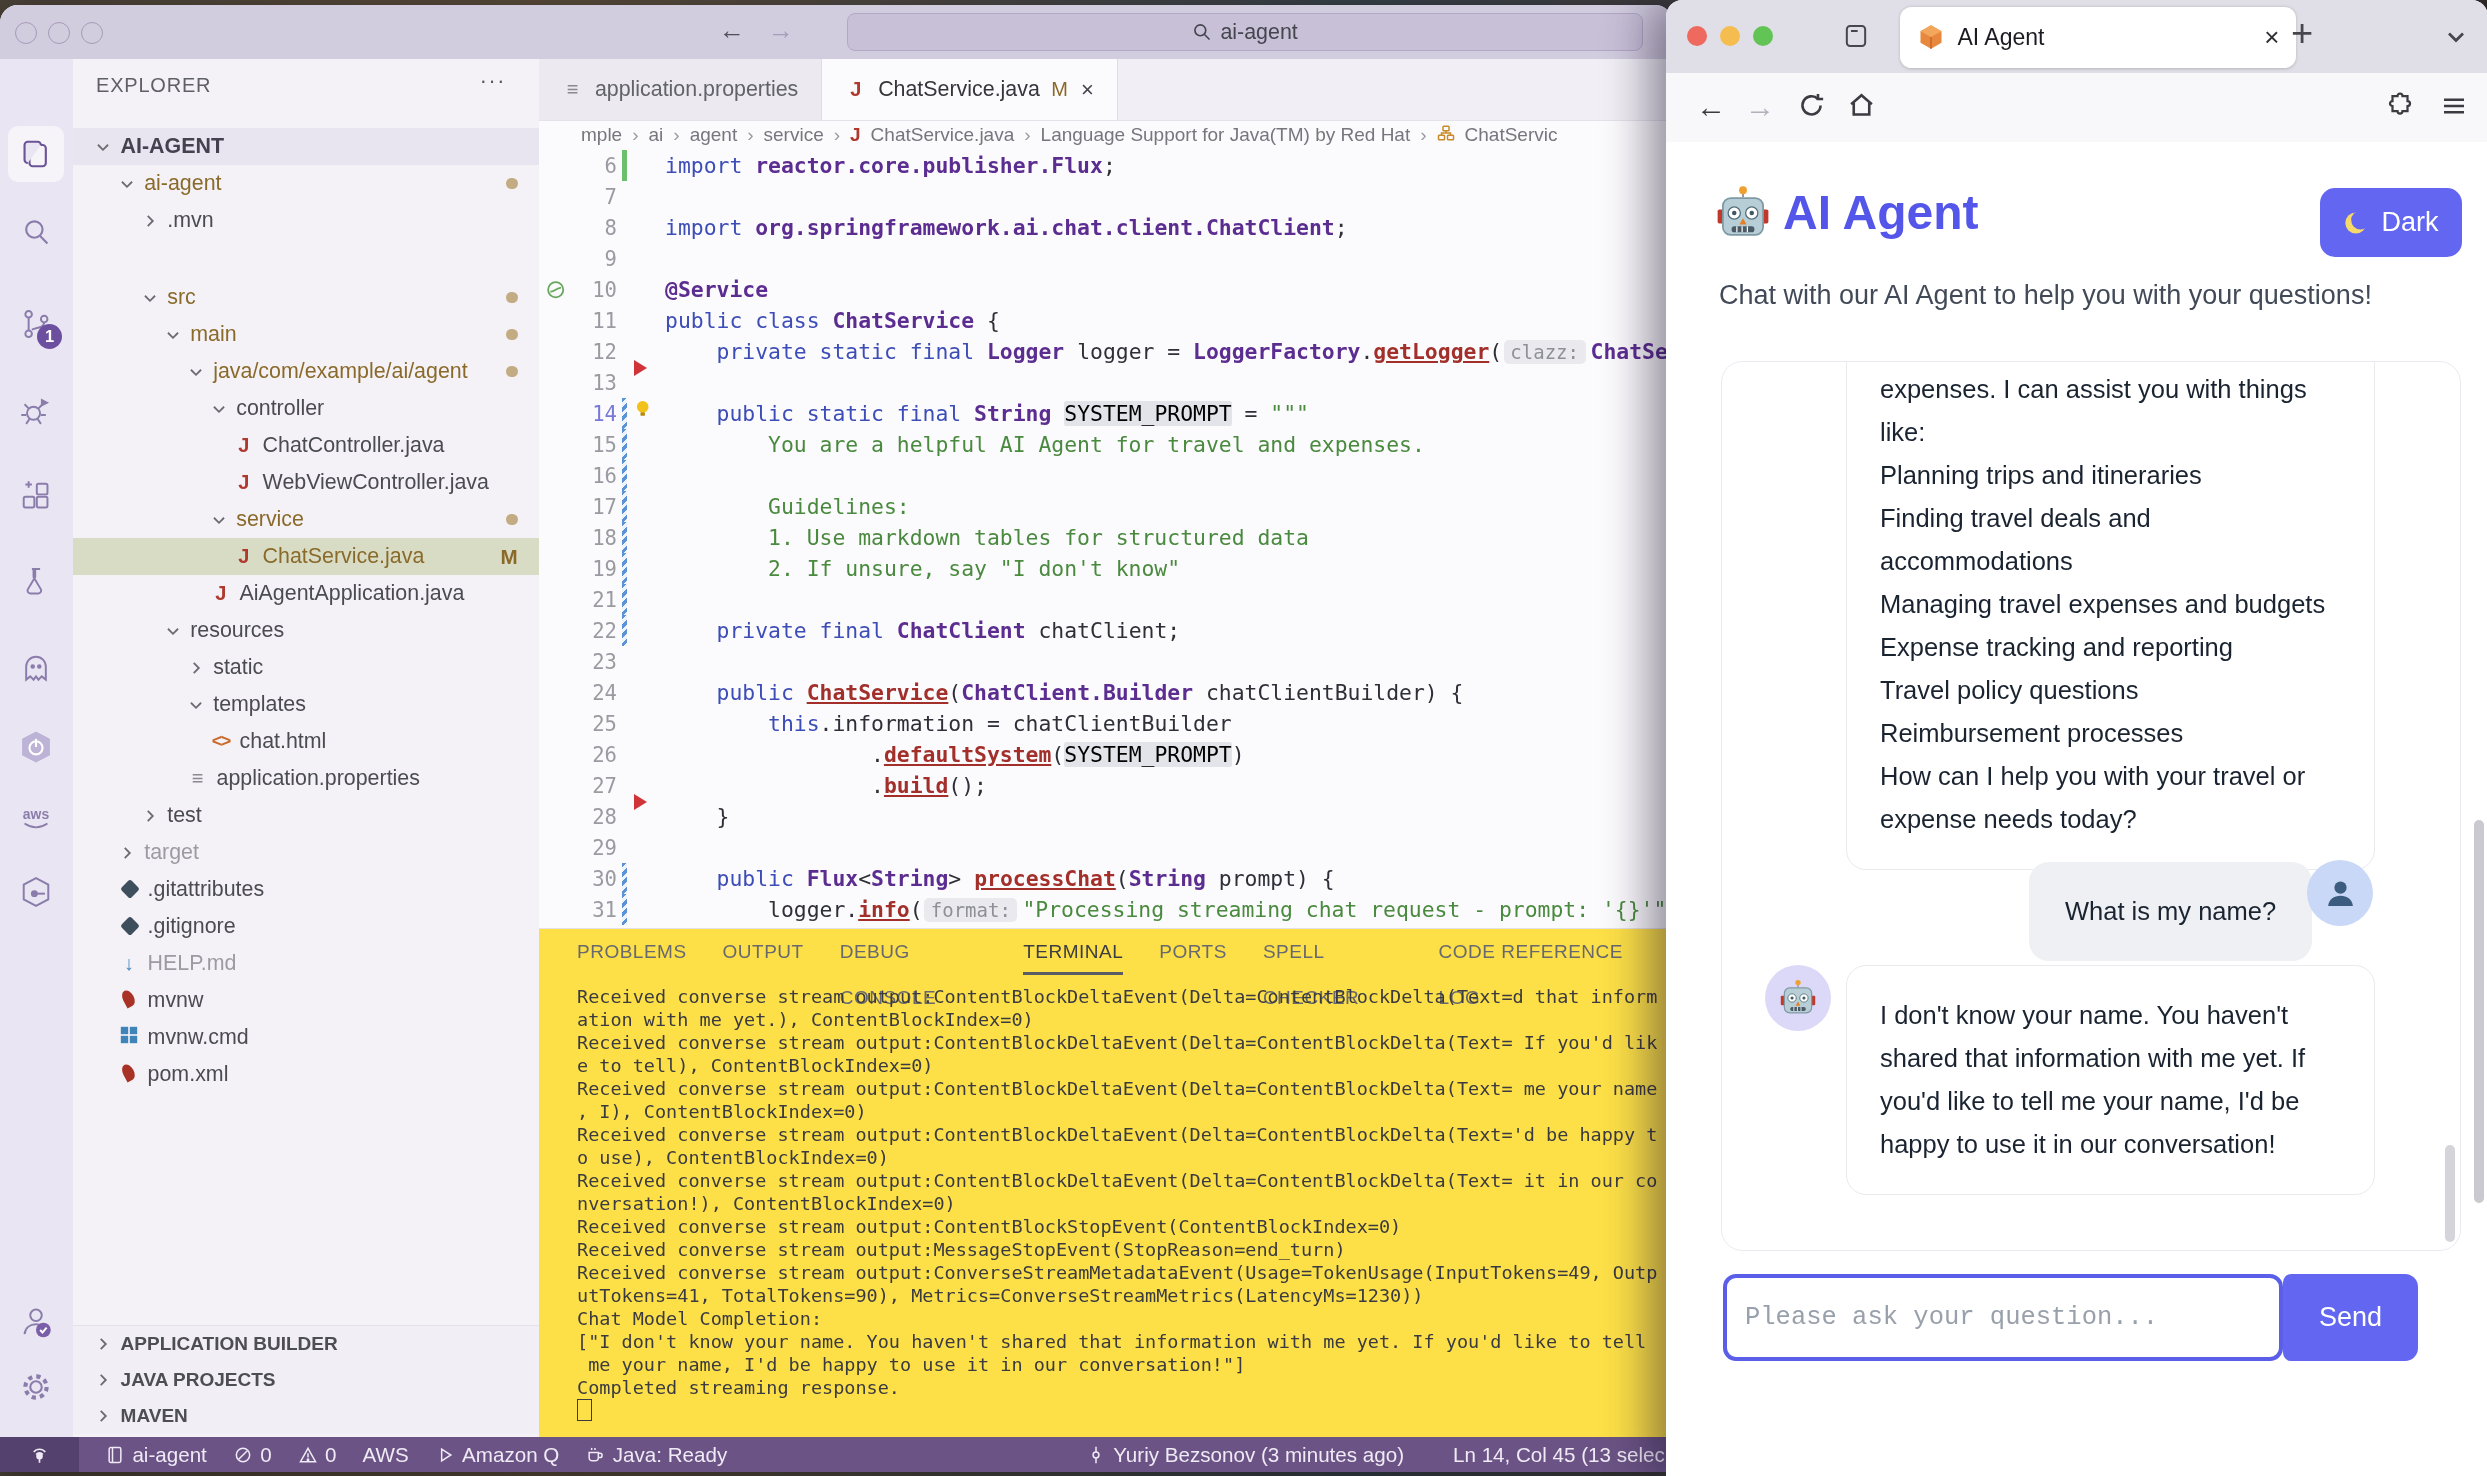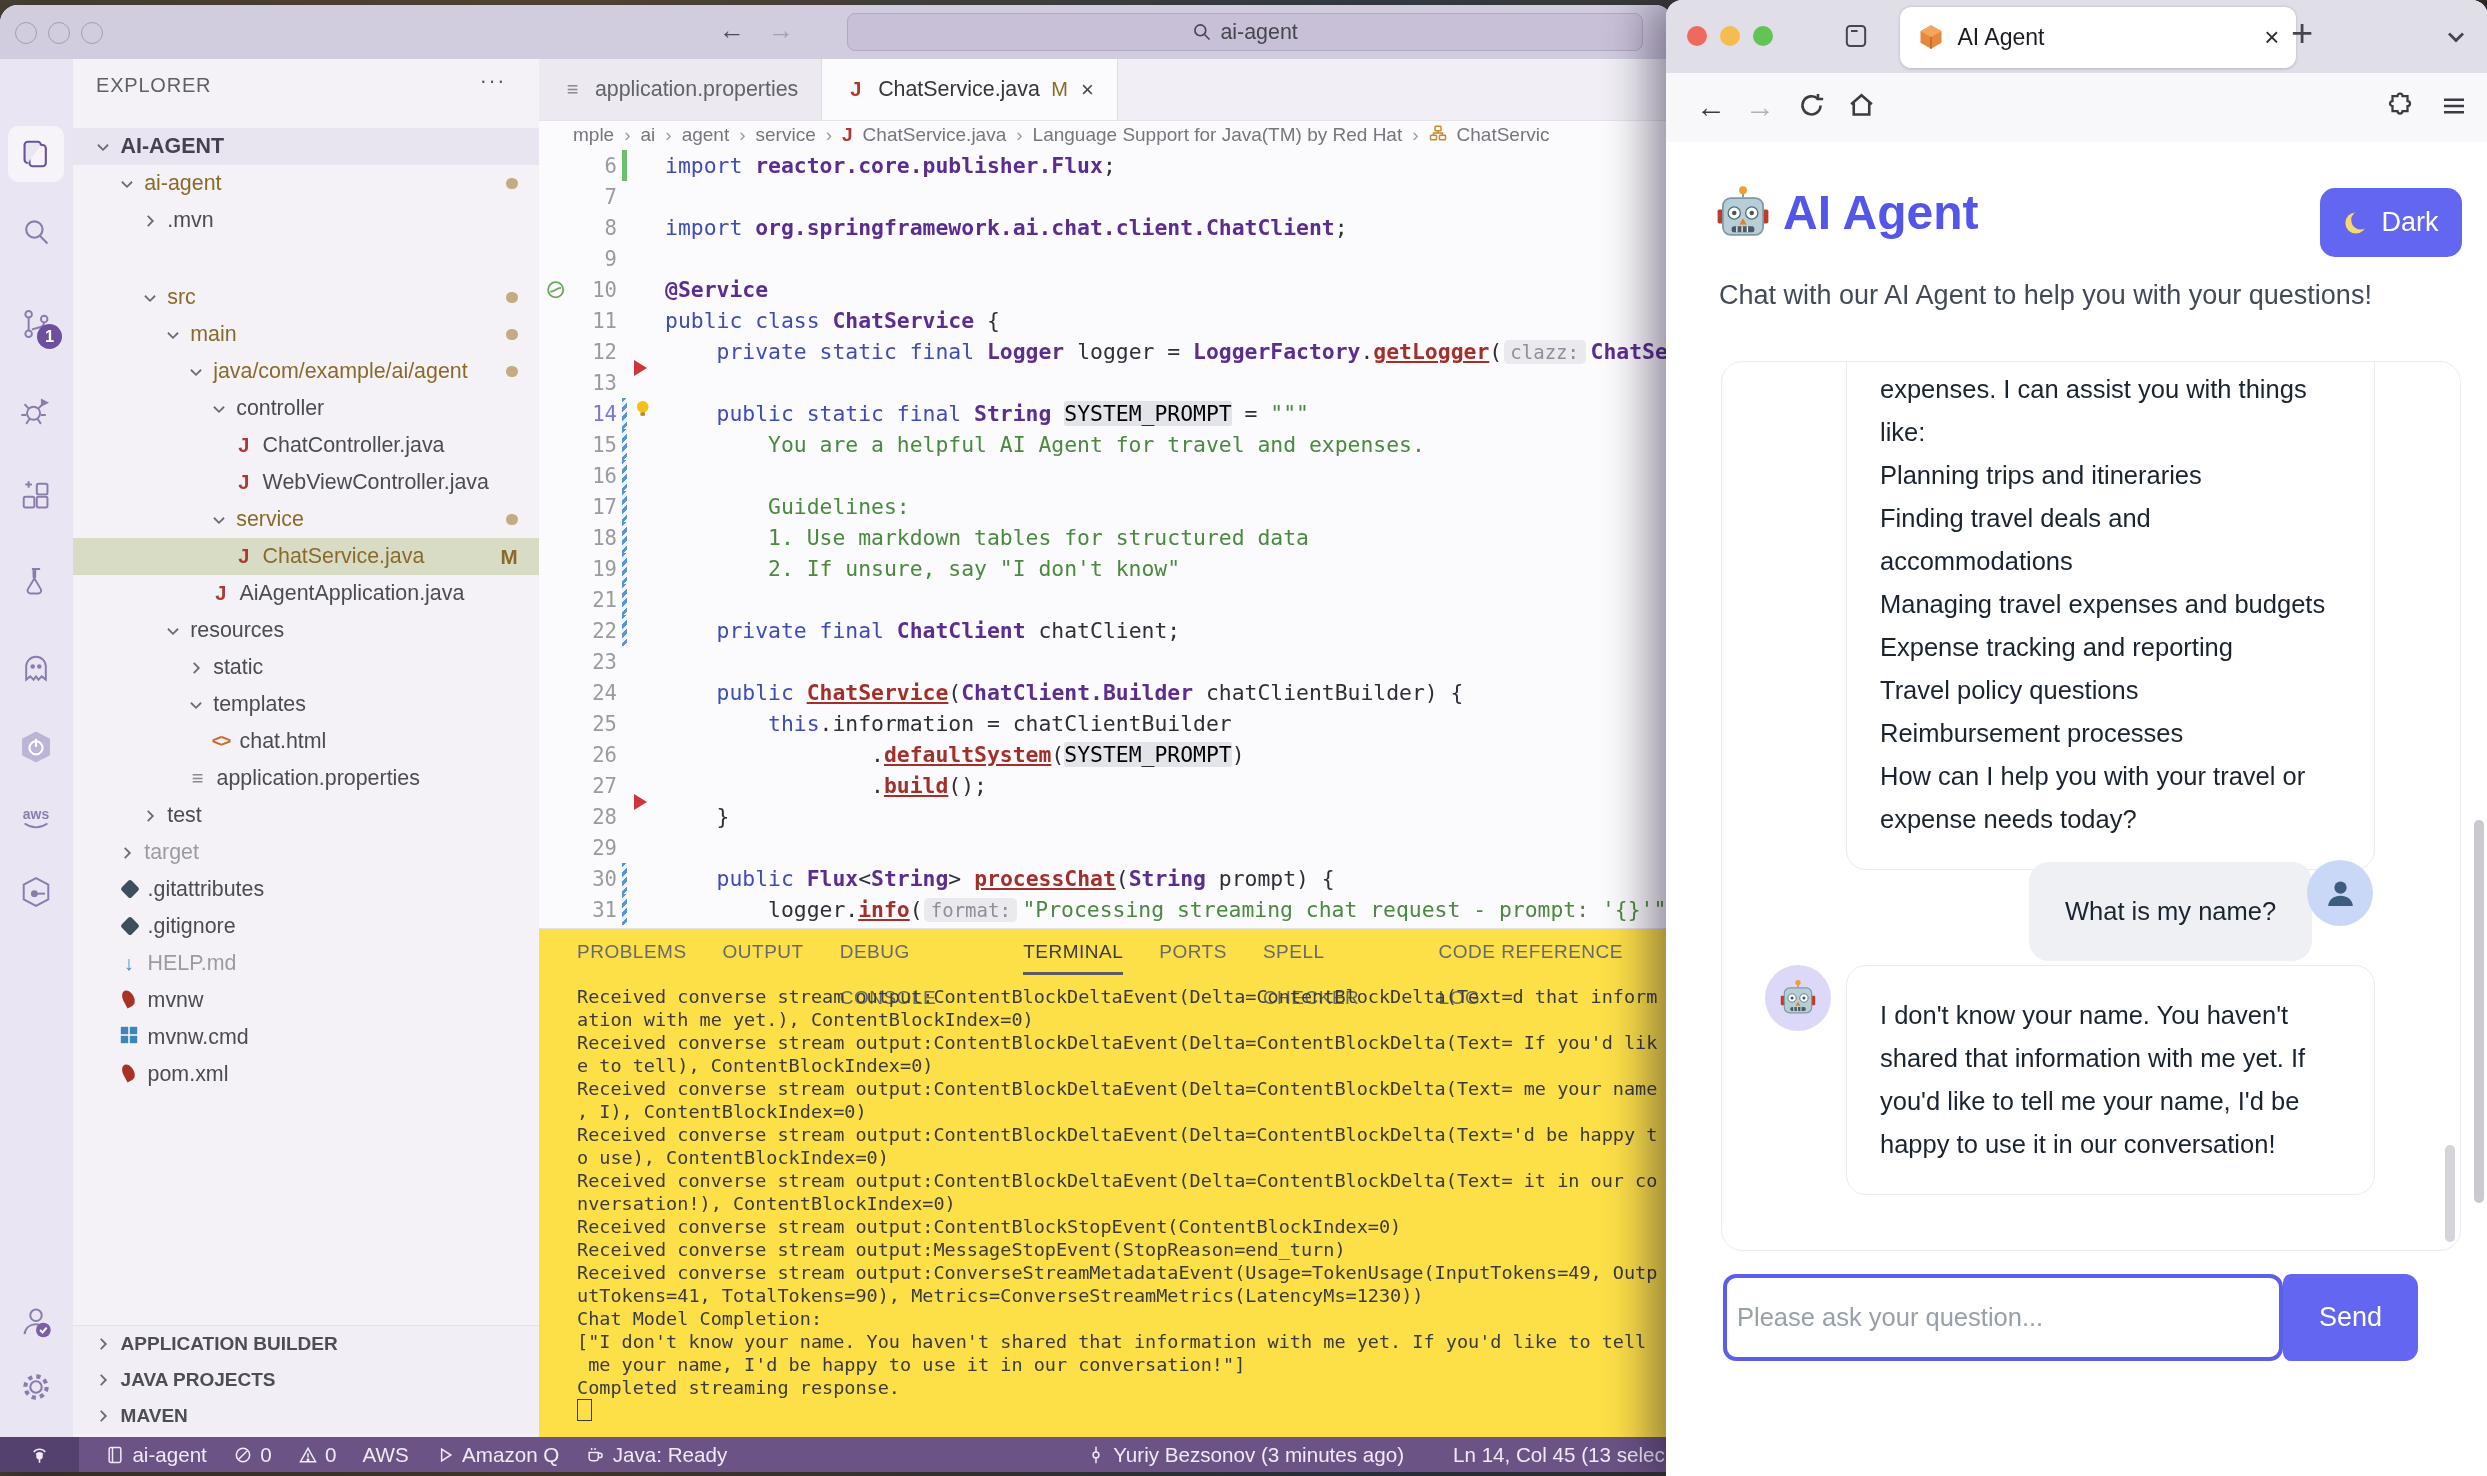--- a/index.html
+++ b/index.html
@@ -47,21 +47,21 @@
   .botsec{position:absolute;left:0;bottom:3.3px;width:100%;border-top:0.8px solid #e4e1e9;background:#f1eef5;}
   .bsrow{height:36px;display:flex;align-items:center;padding-left:21.4px;font-size:19px;font-weight:bold;color:#4d4d54;gap:8.2px;}
   
   .editor{position:absolute;left:539px;top:54px;width:1134px;height:1378px;background:#fbfafc;}
   .etabs{position:absolute;left:0;top:0;width:100%;height:61px;background:#f1eff5;border-bottom:0.8px solid #e5e2ea;display:flex;}
   .etab{height:61px;display:flex;align-items:center;gap:11.5px;padding:0 23px;font-size:21.4px;color:#62626a;
     background:#eceaf0;border-right:0.8px solid #dfdce5;}
   .etab.active{background:#fbfafc;color:#35353c;}
   .etab .mflag{color:#8a6a2a;font-size:20px;}
   .etab .cls{color:#44444c;font-size:22px;margin-left:1.6px;}
-  .crumb{position:absolute;left:7px;top:61px;width:100%;height:30px;display:flex;align-items:center;
+  .crumb{position:absolute;left:15px;top:61px;width:100%;height:30px;display:flex;align-items:center;
     padding-left:27px;font-size:19px;color:#76767e;gap:10px;white-space:nowrap;overflow:hidden;}
   .crumb .sep{color:#9a9aa2;}
   .crumb .bjava{color:#b0392f;font-weight:bold;}
   .code{position:absolute;left:0;top:91px;width:100%;height:778px;overflow:hidden;
     font-family:"DejaVu Sans Mono",monospace;font-size:21.4px;}
   .cl{display:flex;height:31px;align-items:center;white-space:pre;}
   .cg{width:33px;flex:0 0 33px;display:flex;justify-content:center;}
   .cn{width:45px;flex:0 0 45px;text-align:right;color:#9a9aa2;font-size:20.6px;}
   .cn.cur{color:#7878d8;}
   .cb{width:15px;flex:0 0 15px;height:100%;display:flex;justify-content:center;}
@@ -118,21 +118,21 @@
   .card{position:absolute;left:55px;top:219px;width:738px;height:888px;border:1.6px solid #ebeaf1;border-radius:21.4px;background:#fff;overflow:hidden;}
   .btxt{font-size:25.5px;line-height:43px;color:#1a2330;white-space:pre-line;}
   .abub{position:absolute;left:124px;width:529px;box-sizing:border-box;background:#fff;border:1.6px solid #eaeaef;border-radius:20px;padding:28px 33px;}
   .ubub{position:absolute;box-sizing:border-box;background:#eef0f3;border-radius:20px;padding:28px 36px;text-align:center;}
   .avatar{position:absolute;width:66px;height:66px;border-radius:50%;display:flex;align-items:center;justify-content:center;}
   .rav{background:#dcd8f8;}
   .uav{background:#c8d8f6;}
   .cthumb{position:absolute;right:5px;top:783px;width:10px;height:97px;background:#d4d4da;border-radius:5px;}
   .qinput{position:absolute;left:57px;top:1132px;width:560px;height:87px;box-sizing:border-box;
     border:4.1px solid #5a5ee8;border-radius:13px;background:#fff;font-size:25.5px;color:#1a2330;
-    padding:0 10px;font-family:Liberation Sans, sans-serif;outline:none;}
+    padding:0 18px;font-family:Liberation Mono, monospace;outline:none;}
   .qinput::placeholder{color:#98a0ab;}
   .sendbtn{position:absolute;left:617px;top:1132px;width:135px;height:87px;background:#6266f0;border:none;
     border-radius:8.2px 13px 13px 8.2px;color:#fff;font-size:27px;font-family:"Liberation Sans",sans-serif;}
   .bthumb{position:absolute;right:4.1px;top:678px;width:10px;height:383px;background:#c9c9cf;border-radius:5px;}
 </style>
 </head>
 <body>
 
 <div class="scene">
 

